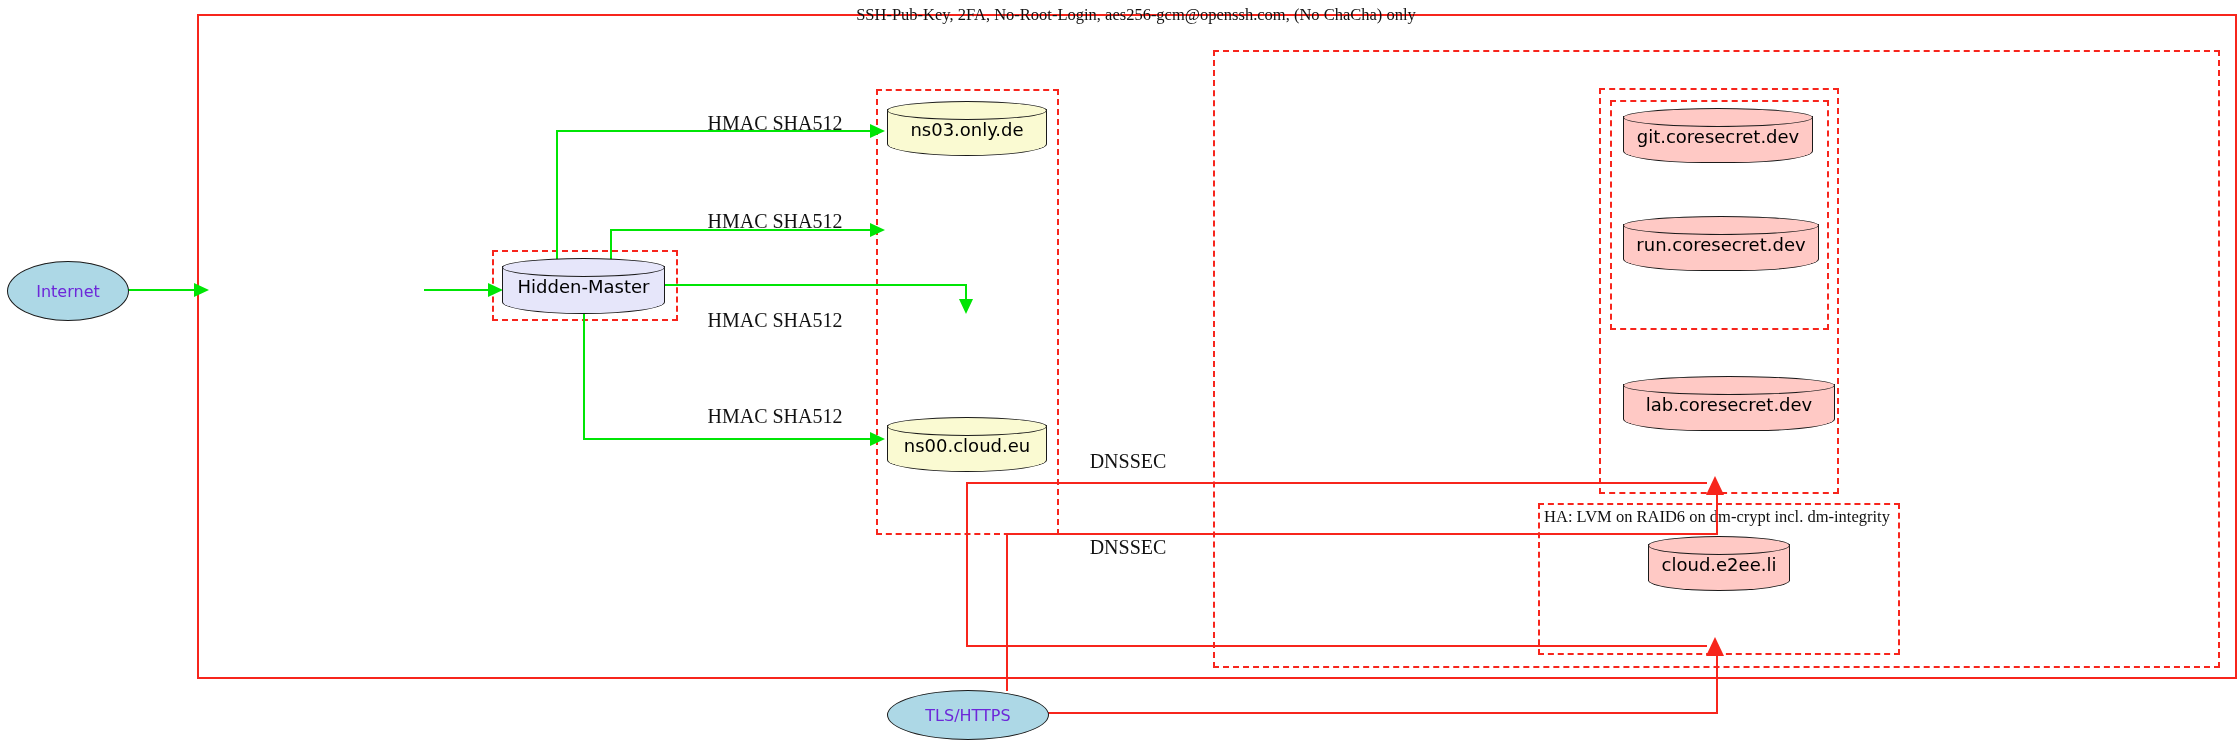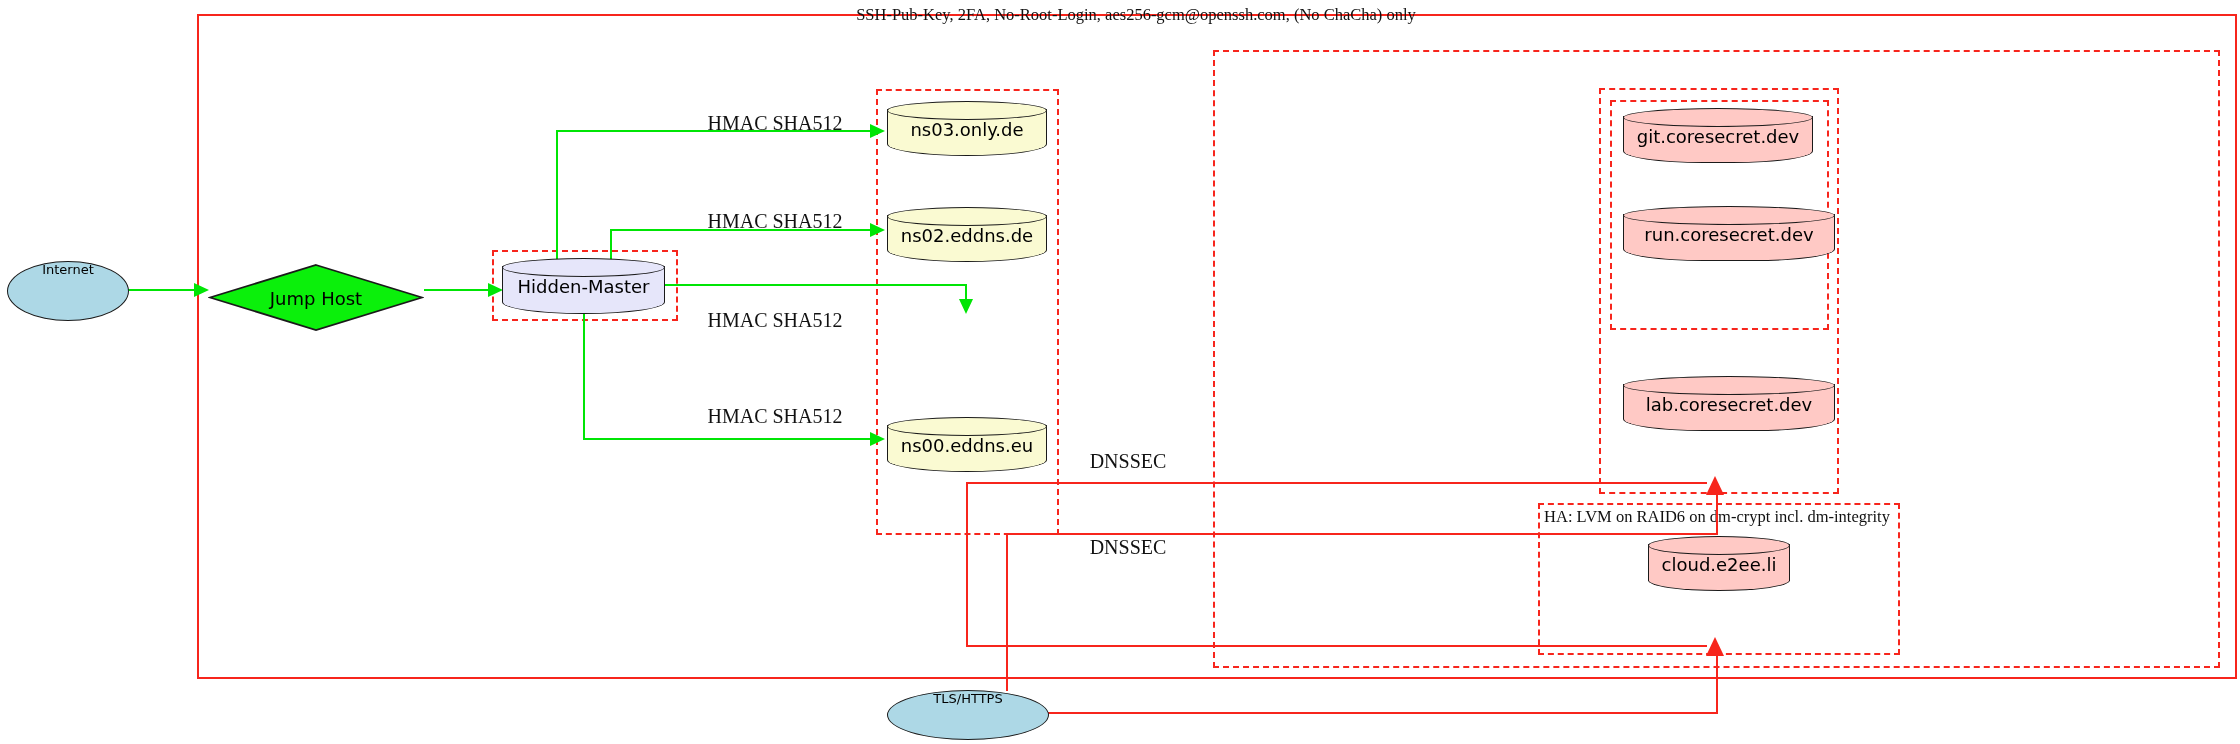--- a/index.html
+++ b/index.html
@@ -13,22 +13,22 @@
   .vline{width:2px;}
   .dashedbox{position:absolute;border:2px dashed var(--edge_red);}
   .solidbox{position:absolute;border:2px solid var(--edge_red);}
   
   .arr{position:absolute;width:0;height:0;}
   .arr-right-g{border-top:7px solid transparent;border-bottom:7px solid transparent;border-left:15px solid var(--edge_green);}
   .arr-down-g{border-left:7px solid transparent;border-right:7px solid transparent;border-top:15px solid var(--edge_green);}
   .arr-up-r{border-left:9px solid transparent;border-right:9px solid transparent;border-bottom:19px solid var(--edge_red);}
   
   .ellipse{position:absolute;border:1.7px solid #1a1a1a;border-radius:50%;
-           display:flex;justify-content:center;
-           font-size:13px;color:#000000;}
+           display:flex;align-items:center;justify-content:center;
+           font-size:16px;color:#6d28d9;}
   .cyl{position:absolute;}
   .cyl-body{position:absolute;left:0;right:0;top:8px;bottom:0;background:var(--fill);
             border:1.7px solid #1a1a1a;border-top:none;
             border-radius:0 0 80px 80px / 0 0 12px 12px;}
   .cyl-top{position:absolute;left:0;right:0;top:0;height:17px;background:var(--fill);
            border:1.7px solid #1a1a1a;border-radius:50%;}
   .cyl-label{position:absolute;left:0;right:0;top:18px;text-align:center;
              font-size:18px;color:#000;}
   .diamond{position:absolute;}
   .diamond-label{position:absolute;left:0;right:0;top:50%;transform:translateY(-50%);
@@ -95,59 +95,48 @@
   <div class="elabel" style="left:775px;top:210px;">HMAC SHA512</div>
   <div class="elabel" style="left:775px;top:309px;">HMAC SHA512</div>
   <div class="elabel" style="left:775px;top:405px;">HMAC SHA512</div>
   <div class="elabel" style="left:1128px;top:450px;">DNSSEC</div>
   <div class="elabel" style="left:1128px;top:536px;">DNSSEC</div>
 
   <div class="ellipse" style="left:7px;top:261px;width:120px;height:58px;background:var(--node_blue);">
     <span>Internet</span>
   </div>
 
-  <div class="diamond" style="left:208px;top:264px;width:216px;height:67px;">
-    <svg width="216" height="67">
-      <polygon points="108,1 214,33.5 108,66 2,33.5" fill="var(--node_green)" stroke="#1a1a1a" stroke-width="1.7"></polygon>
-    </svg>
-    <div class="diamond-label">Jump Host</div>
-  </div>
 
   <div class="cyl" style="left:502px;top:258px;width:163px;height:56px;--fill:var(--node_lavender);">
     <div class="cyl-body"></div>
     <div class="cyl-top"></div>
     <div class="cyl-label">Hidden-Master</div>
   </div>
 
   <div class="cyl" style="left:887px;top:101px;width:160px;height:55px;--fill:var(--node_yellow);">
     <div class="cyl-body"></div>
     <div class="cyl-top"></div>
     <div class="cyl-label">ns03.only.de</div>
   </div>
 
-  <div class="cyl" style="left:887px;top:207px;width:160px;height:55px;--fill:var(--node_yellow);">
-    <div class="cyl-body"></div>
-    <div class="cyl-top"></div>
-    <div class="cyl-label">ns02.eddns.de</div>
-  </div>
 
 
   <div class="cyl" style="left:887px;top:417px;width:160px;height:55px;--fill:var(--node_yellow);">
     <div class="cyl-body"></div>
     <div class="cyl-top"></div>
-    <div class="cyl-label">ns00.eddns.eu</div>
+    <div class="cyl-label">ns00.cloud.eu</div>
   </div>
 
   <div class="cyl" style="left:1623px;top:108px;width:190px;height:55px;--fill:var(--node_pink);">
     <div class="cyl-body"></div>
     <div class="cyl-top"></div>
     <div class="cyl-label">git.coresecret.dev</div>
   </div>
 
-  <div class="cyl" style="left:1623px;top:206px;width:212px;height:55px;--fill:var(--node_pink);">
+  <div class="cyl" style="left:1623px;top:216px;width:196px;height:55px;--fill:var(--node_pink);">
     <div class="cyl-body"></div>
     <div class="cyl-top"></div>
     <div class="cyl-label">run.coresecret.dev</div>
   </div>
 
   <div class="cyl" style="left:1623px;top:376px;width:212px;height:55px;--fill:var(--node_pink);">
     <div class="cyl-body"></div>
     <div class="cyl-top"></div>
     <div class="cyl-label">lab.coresecret.dev</div>
   </div>

